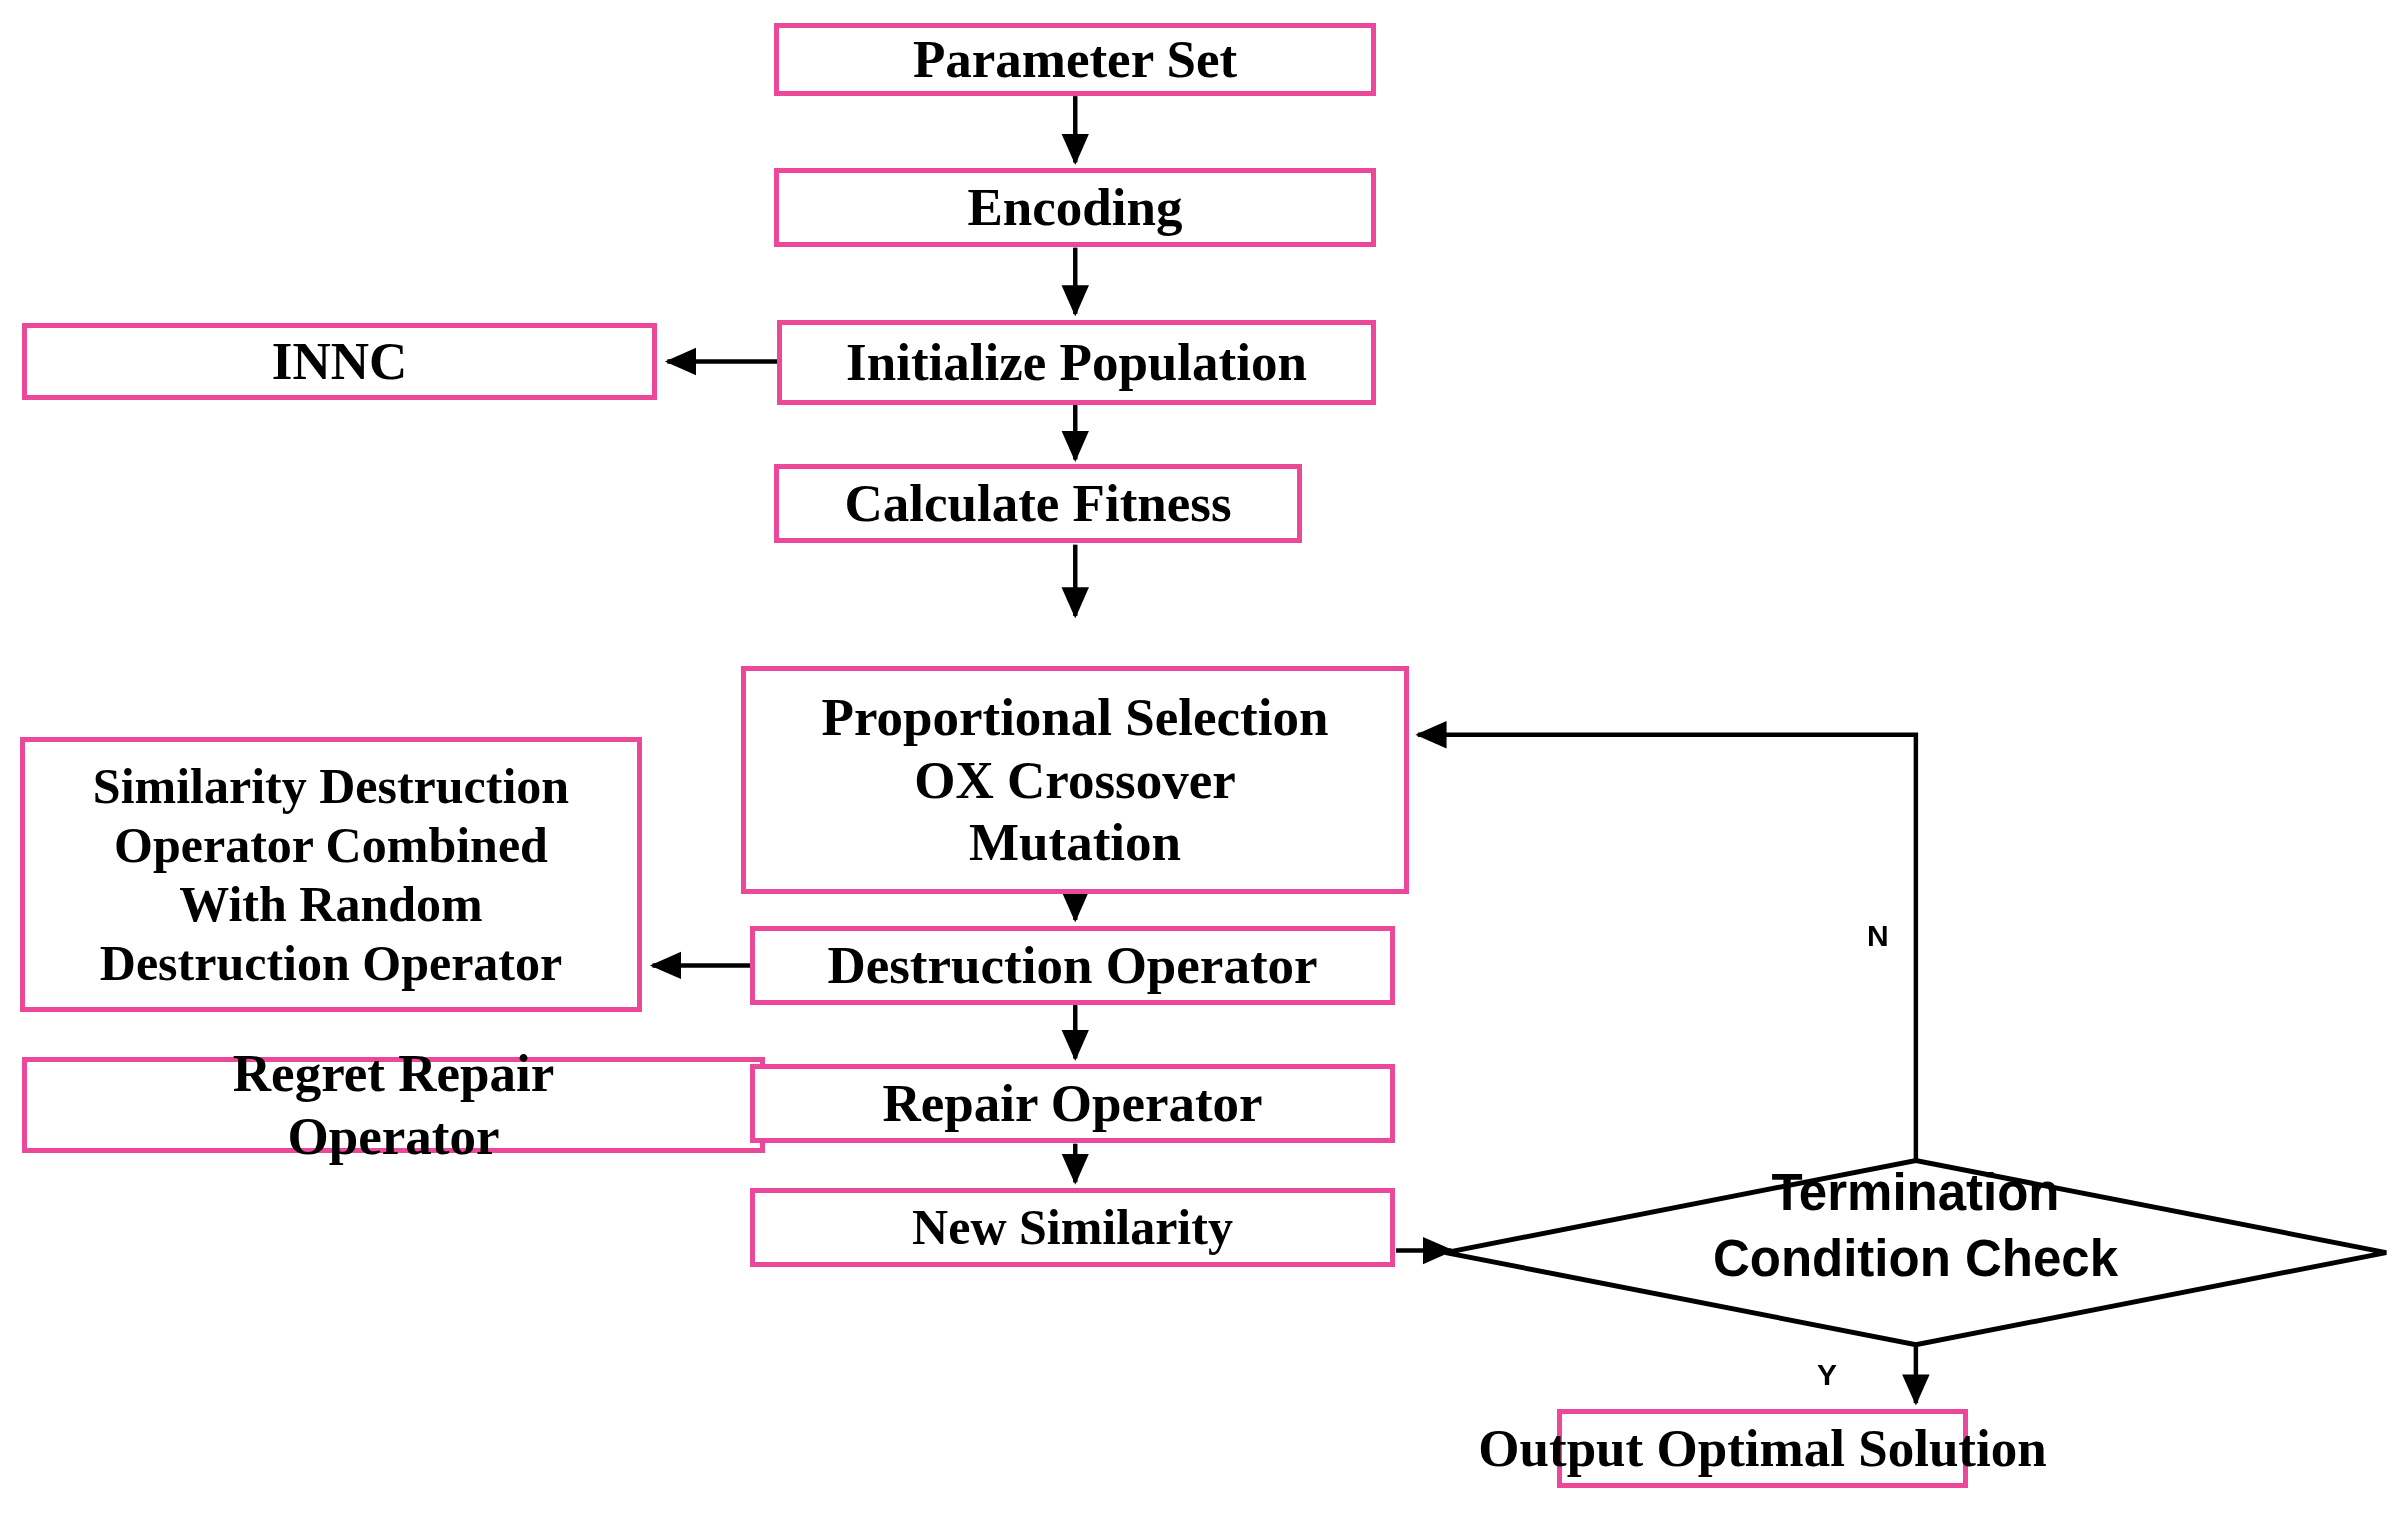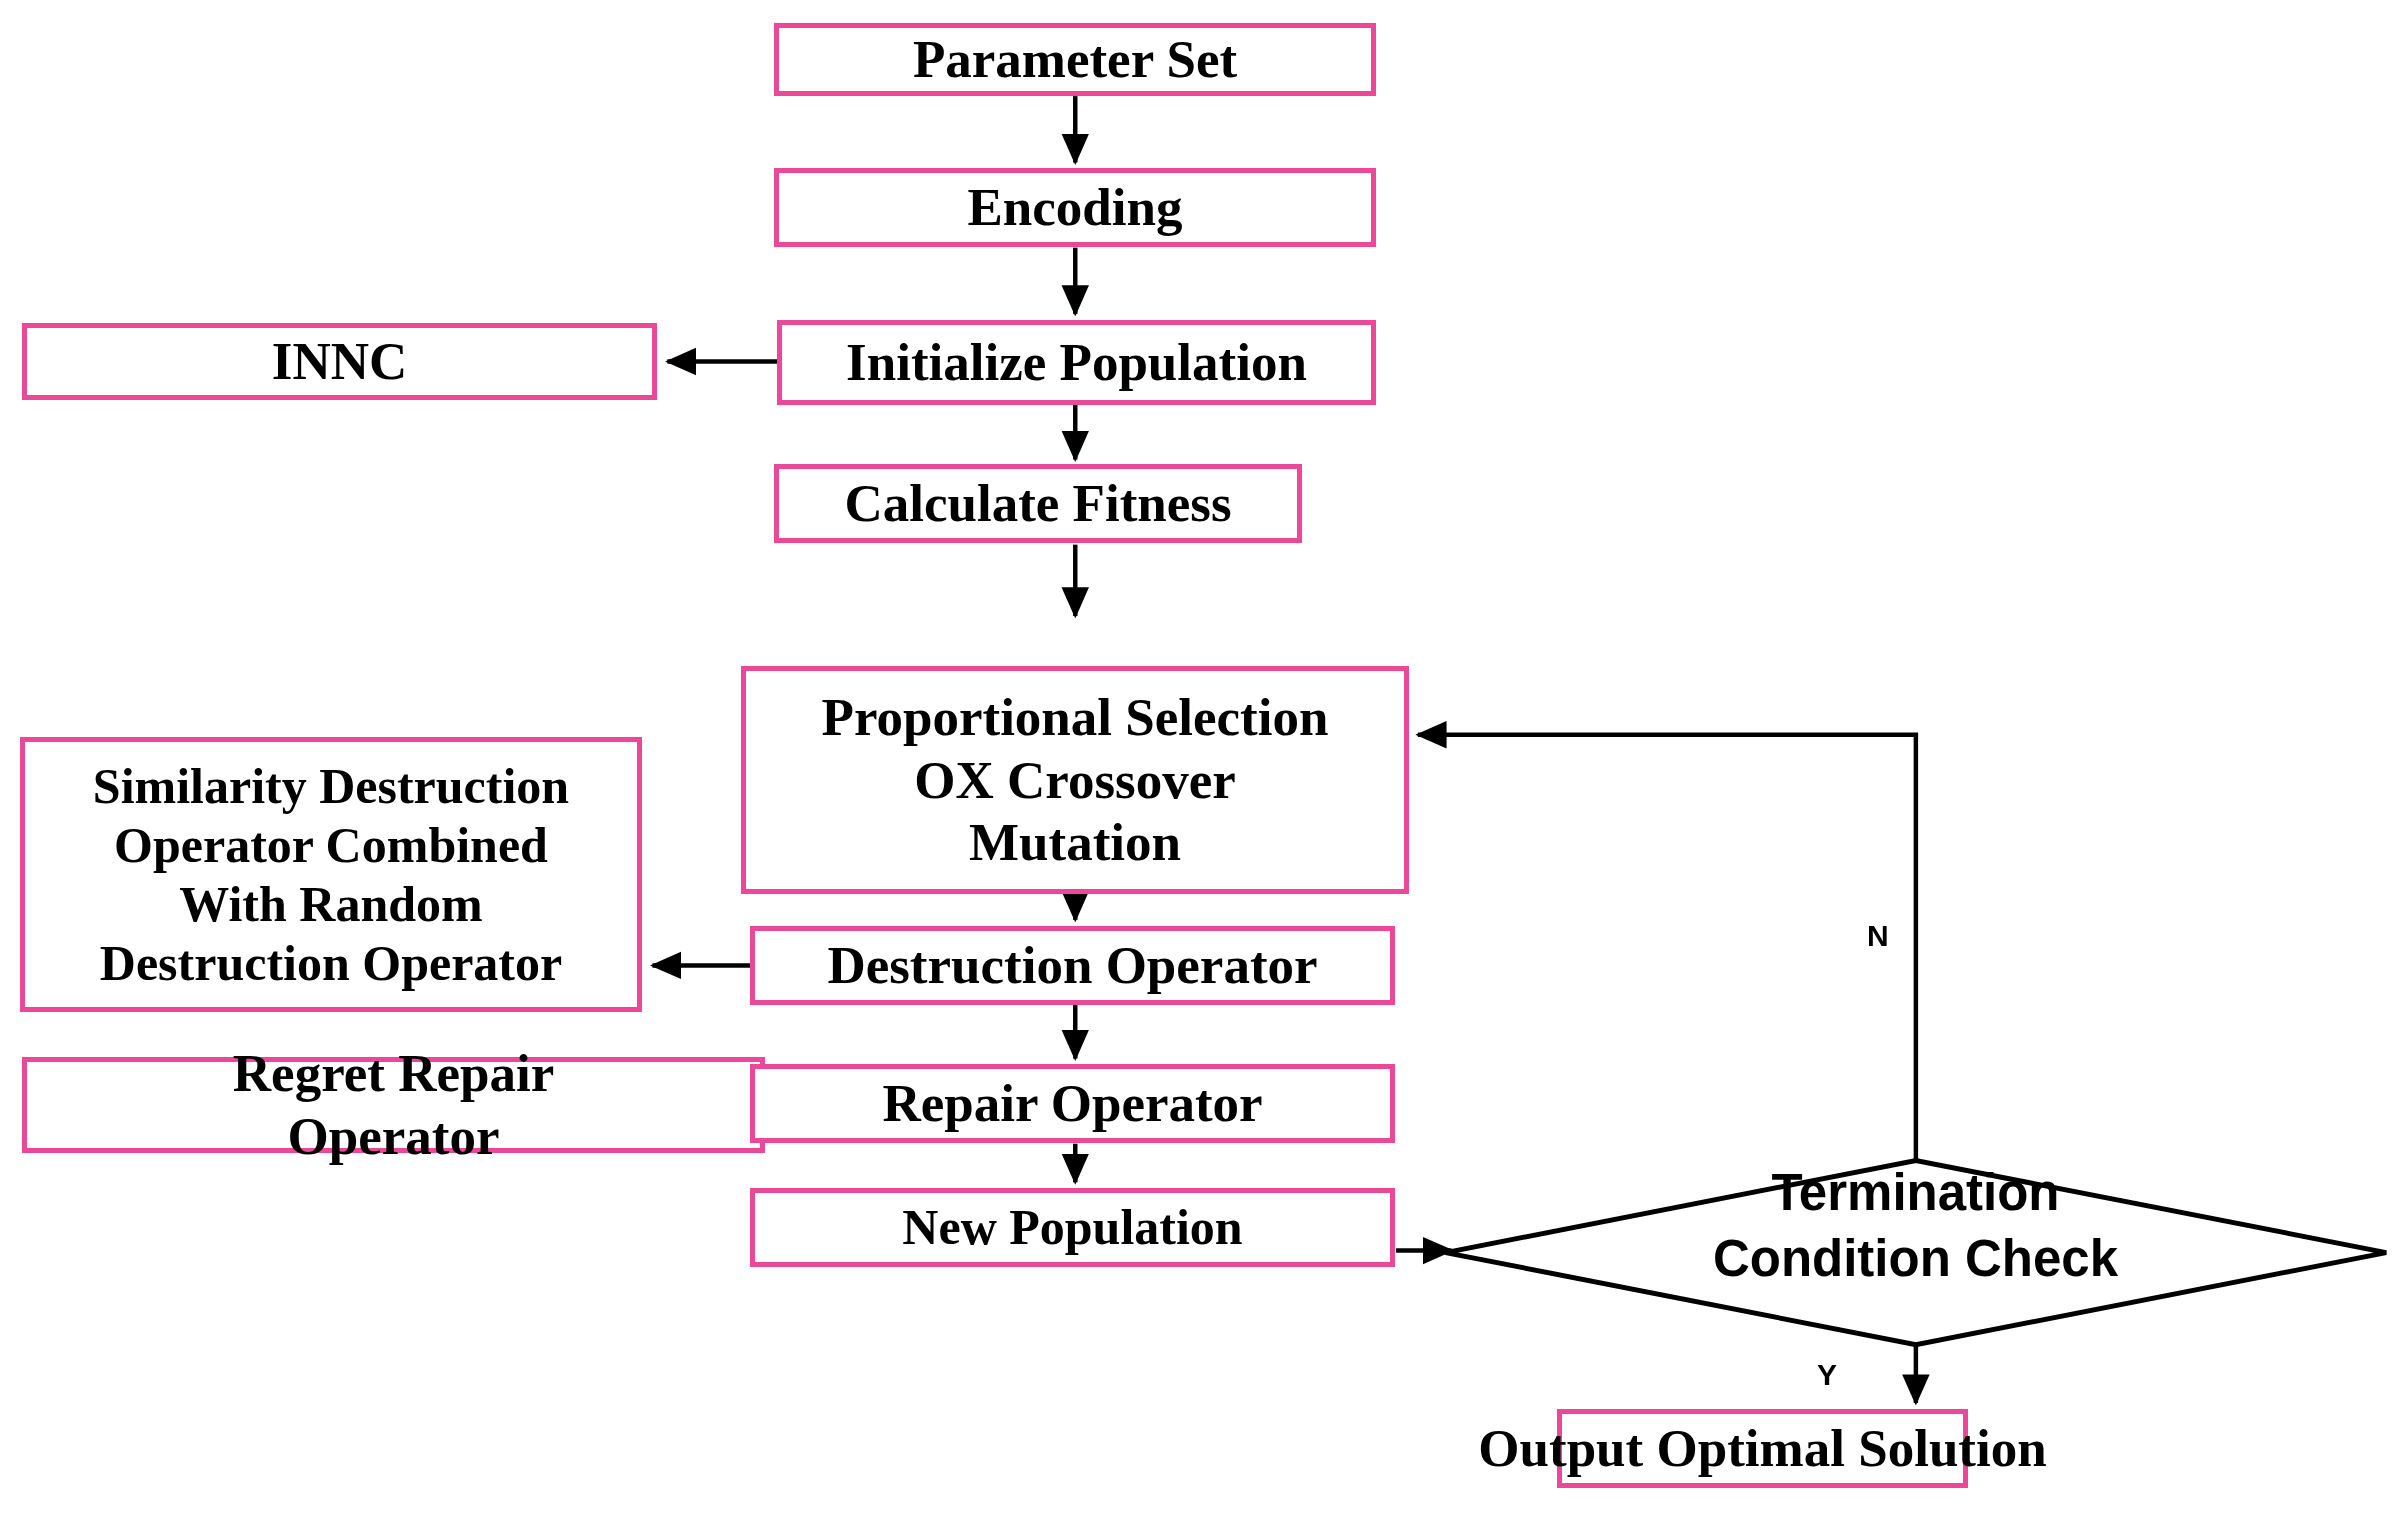--- a/index.html
+++ b/index.html
@@ -164,21 +164,21 @@
   <div class="node f-54" style="left:22px; top:1057px; width:743px; height:96px;">
     <span class="line">Regret Repair</span>
     <span class="line">Operator</span>
   </div>
 
   <div class="node f-54" style="left:750px; top:1064px; width:645px; height:79px;">
     <span class="line">Repair Operator</span>
   </div>
 
   <div class="node f-50" style="left:750px; top:1188px; width:645px; height:79px;">
-    <span class="line">New Population</span>
+    <span class="line">New Similarity</span>
   </div>
 
   <div class="diamond-wrap" style="left:1445px; top:1160px; width:941px; height:184px;">
     <div class="diamond-label">
       <span class="line">Termination</span>
       <span class="line">Condition Check</span>
     </div>
   </div>
 
   <div class="node f-54" style="left:1557px; top:1409px; width:411px; height:79px;">

